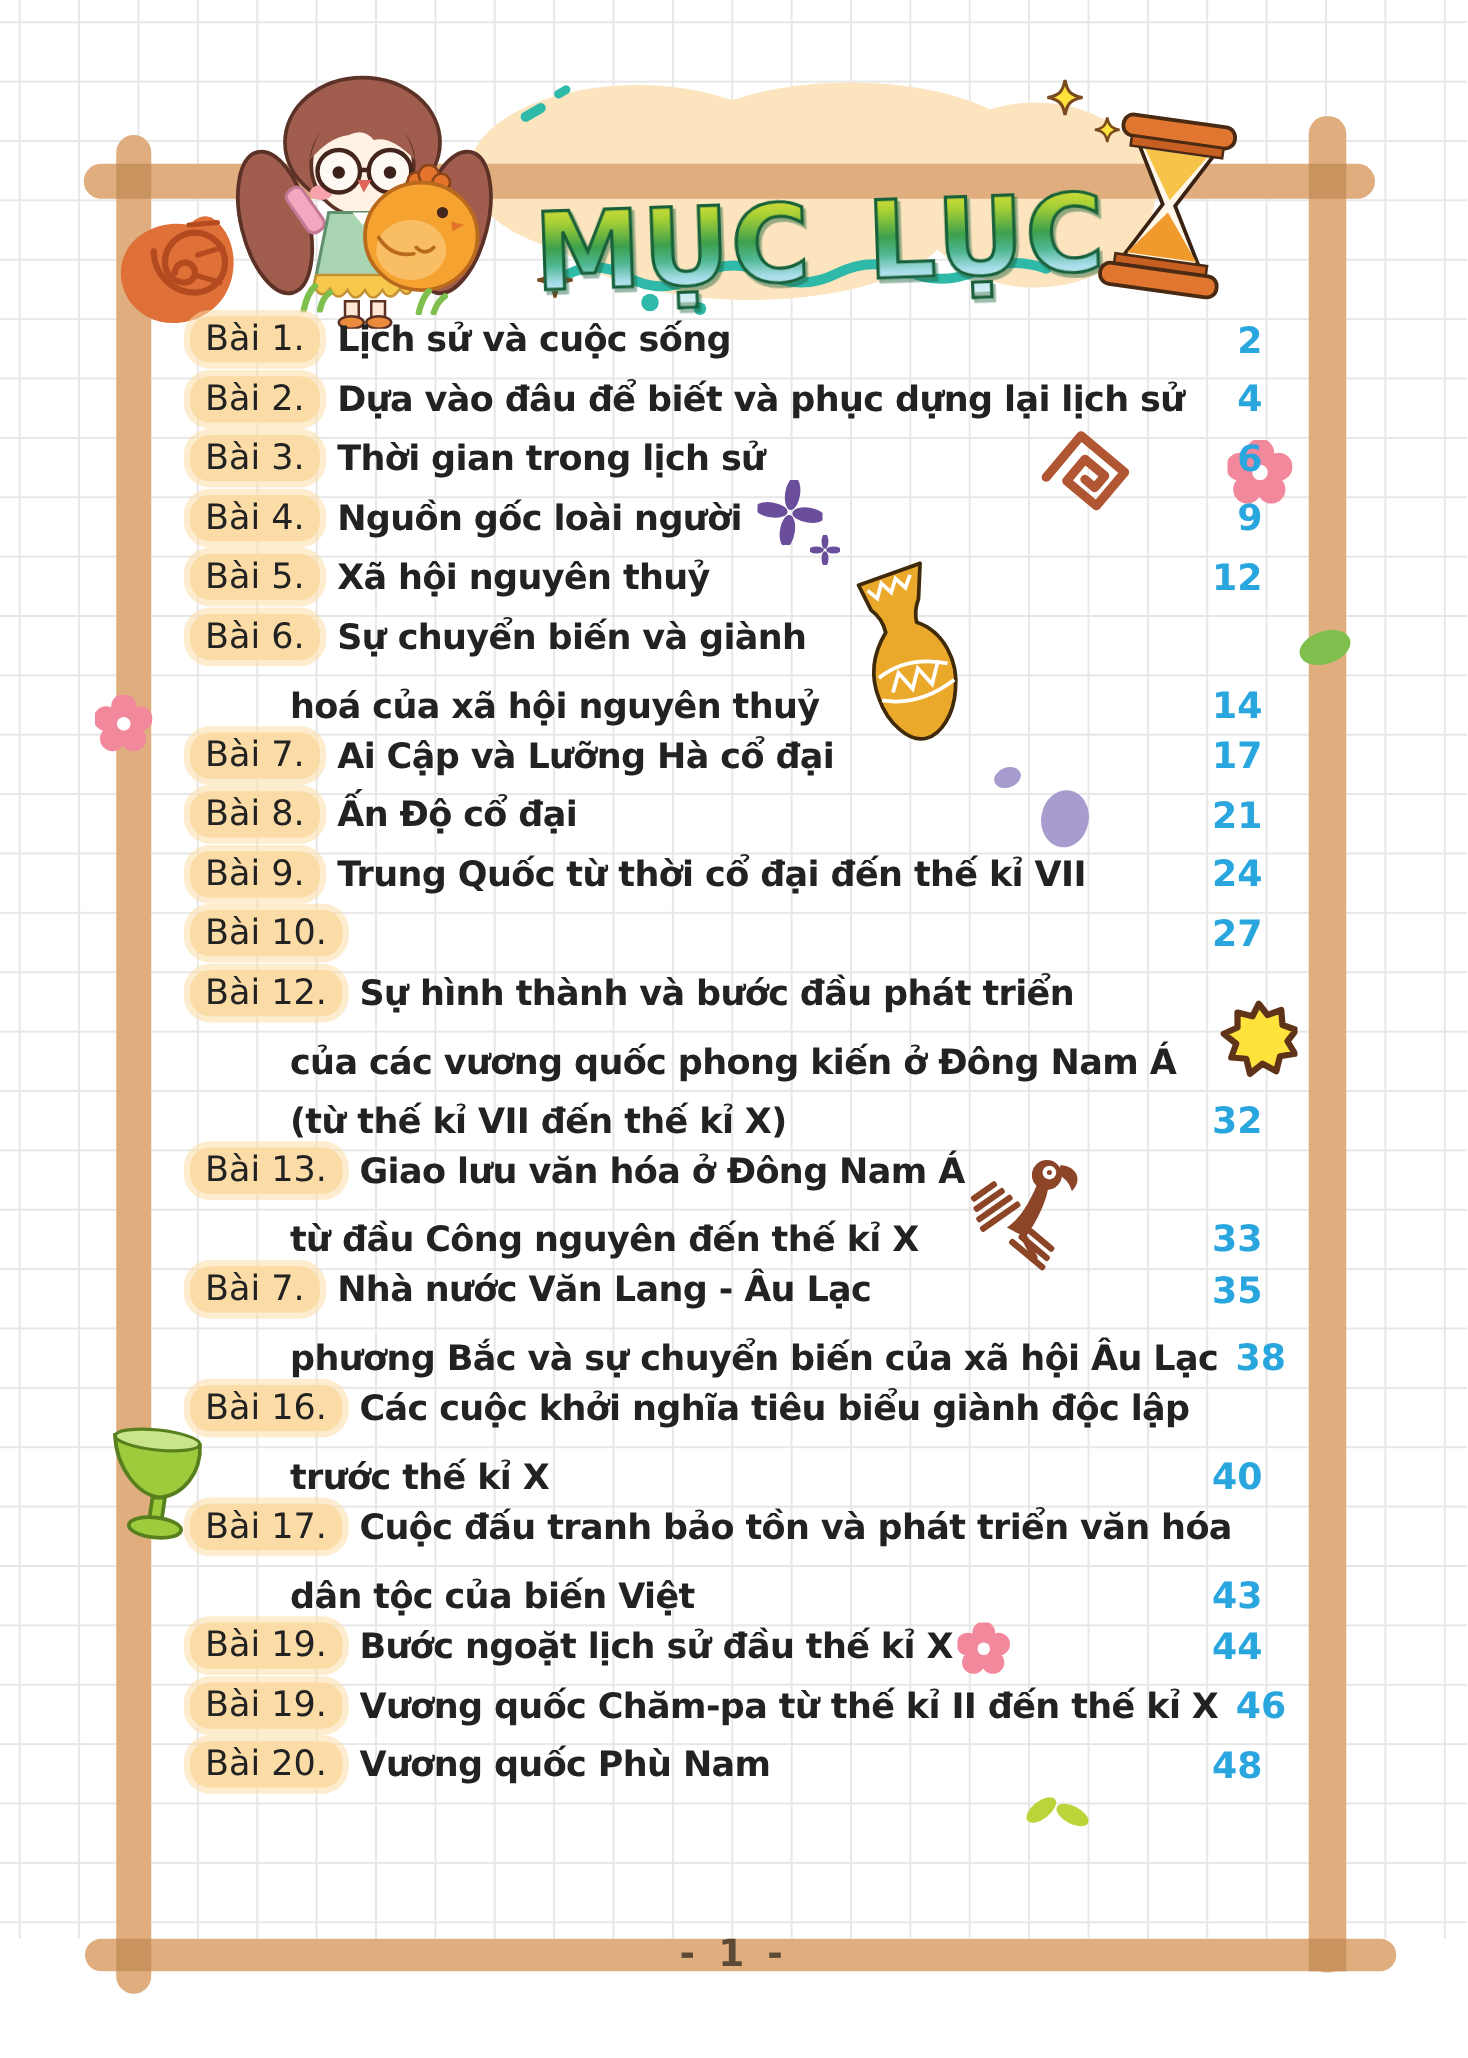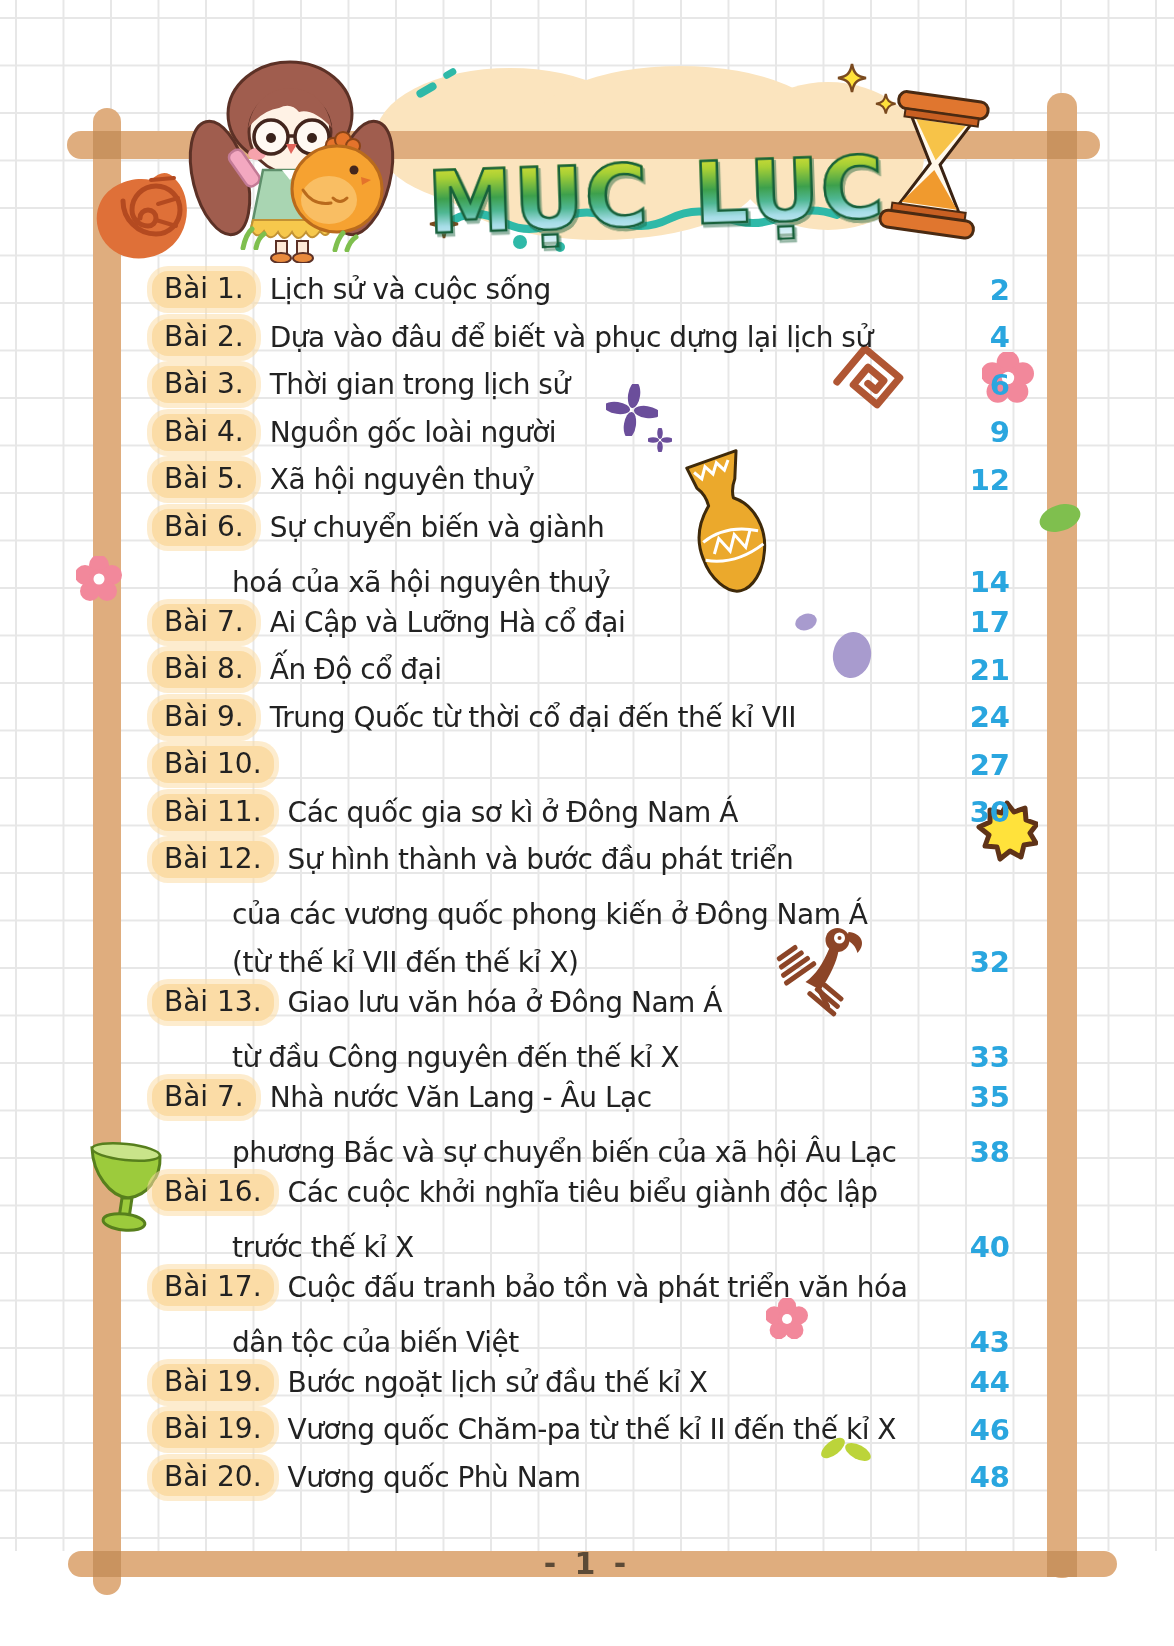--- a/index.html
+++ b/index.html
@@ -9,26 +9,26 @@
   #grid{position:absolute;left:0;top:0;width:1174px;height:1551px;
         background-image:linear-gradient(to right,#e7e7e7 1.5px,transparent 1.5px),
                          linear-gradient(to bottom,#e7e7e7 1.5px,transparent 1.5px);
         background-size:47.5px 47.5px;background-position:15px 17px;}
   
   .bar{position:absolute;background:#dfad7e;}
   .bar.h{height:28px;border-radius:14px;}
   .bar.v{width:28px;border-radius:14px;}
   .barx{position:absolute;background:#c9935f;}
   
-  #toc{position:absolute;left:152px;top:266px;width:858px;}
+  #toc{position:absolute;left:152px;top:248px;width:858px;}
   .row{height:47.5px;display:flex;align-items:center;gap:14px;color:#222;}
   .row.cont{padding-left:80px;align-items:flex-end;}
   .chip{background:#fbdca6;box-shadow:0 0 0 5px rgba(251,220,166,.55);
         border-radius:16px;padding:1px 12px 3px 12px;font-size:28px;white-space:nowrap;}
-  .tt{font-size:28px;white-space:nowrap;letter-spacing:-0.5px;}
+  .tt{font-size:28px;white-space:nowrap;letter-spacing:-0.5px;font-weight:bold;}
   .pg{margin-left:auto;color:#2aa6df;font-weight:bold;font-size:29px;}
   
   #title{position:absolute;left:398px;top:94px;width:516px;text-align:center;
          font-size:86px;font-weight:bold;line-height:1;letter-spacing:1px;word-spacing:14px;
          transform:rotate(-2deg);
          background:linear-gradient(180deg,#e9e437 0%,#a8d035 22%,#3da04c 46%,#4fb793 62%,#a7dde8 78%,#d8f1f7 100%);
          -webkit-background-clip:text;background-clip:text;color:transparent;
          -webkit-text-stroke:2.5px #17603a;
          filter:drop-shadow(2px 3px 0 rgba(23,96,58,.45));}
   .deco{position:absolute;}
@@ -314,25 +314,20 @@
       <div class="row">
         <span class="chip">Bài 9.</span>
         <span class="tt">Trung Quốc từ thời cổ đại đến thế kỉ VII</span>
         <span class="pg">24</span>
       </div>
       <div class="row">
         <span class="chip">Bài 10.</span>
         <span class="pg">27</span>
       </div>
       <div class="row">
-        <span class="chip">Bài 11.</span>
-        <span class="tt">Các quốc gia sơ kì ở Đông Nam Á</span>
-        <span class="pg">30</span>
-      </div>
-      <div class="row">
         <span class="chip">Bài 12.</span>
         <span class="tt">Sự hình thành và bước đầu phát triển</span>
       </div>
       <div class="row cont">
         <span class="tt">của các vương quốc phong kiến ở Đông Nam Á</span>
       </div>
       <div class="row cont">
         <span class="tt">(từ thế kỉ VII đến thế kỉ X)</span>
         <span class="pg">32</span>
       </div>

